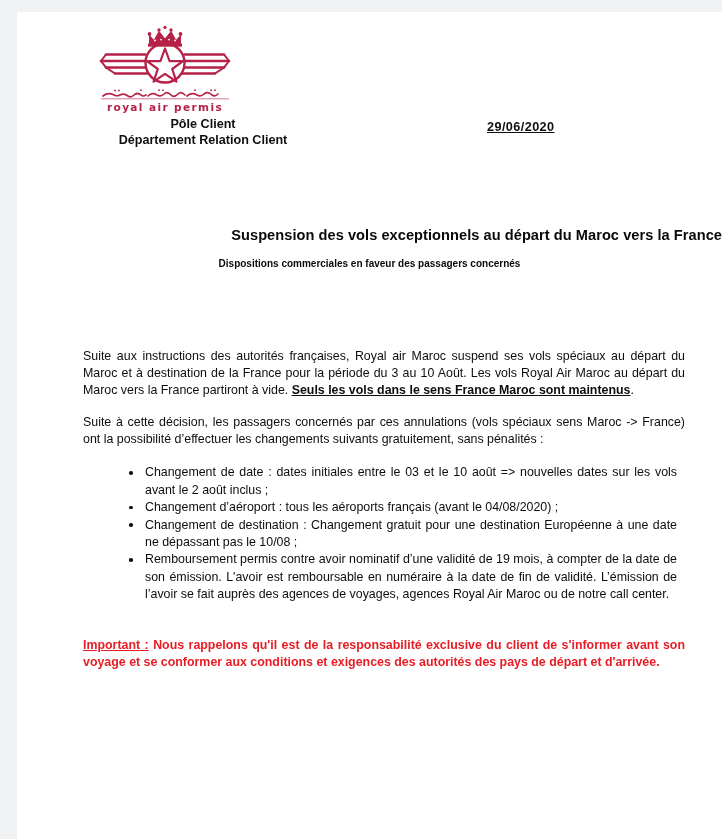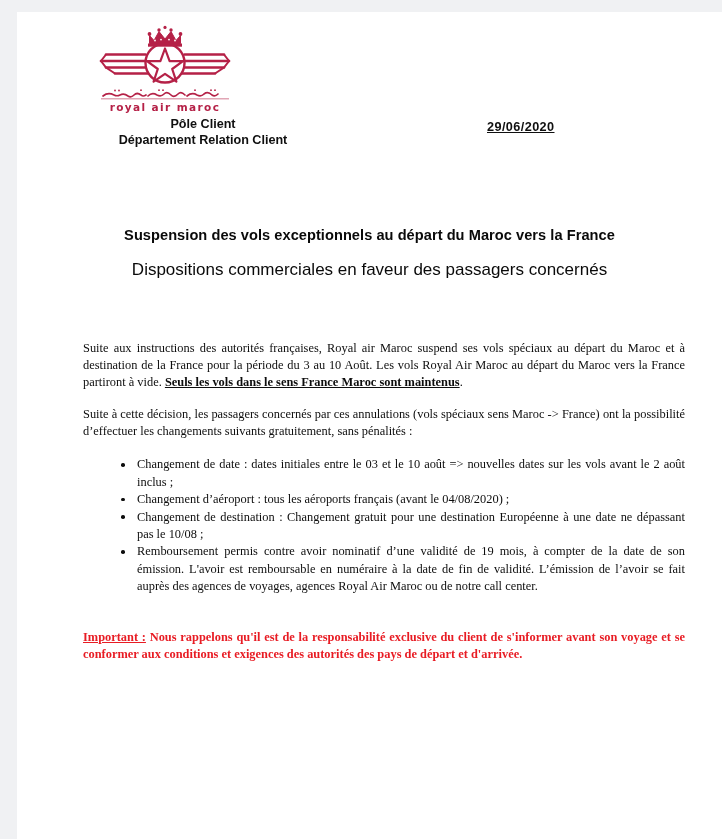--- a/index.html
+++ b/index.html
@@ -102,52 +102,52 @@
     width: 705px;
     text-align: center;
     color: #0a0a0a;
   }
   .doc-title .t-main {
     display: block;
     font-weight: bold;
     font-size: 14.6px;
     line-height: 19px;
     letter-spacing: 0.05px;
+    text-align: right;
   }
   .doc-title .t-sub {
     display: block;
-    font-weight: normal;
-    font-size: 17px;
+    font-weight: bold;
+    font-size: 10px;
     line-height: 17px;
-    margin-top: 16px;
+    margin-top: 10px;
   }
 
   
   .body-area {
     position: absolute;
     left: 66px;
-    top: 328px;
+    top: 336px;
     width: 602px;
     color: #0d0d0d;
-    font-family: Liberation Serif, serif;
   }
   .para {
     font-size: 12.4px;
     line-height: 17.1px;
     text-align: justify;
     margin: 0 0 16px 0;
   }
   .para.tight { margin-bottom: 15px; }
   .u-strong {
     font-weight: bold;
     text-decoration: underline;
   }
 
   .bullet-list {
-    margin: 0;
+    margin: 8px;
     padding: 0;
     list-style: none;
   }
   .bullet-item {
     position: relative;
     padding-left: 54px;
     font-size: 12.4px;
     line-height: 17.1px;
     text-align: justify;
     margin-bottom: 0.5px;
@@ -233,21 +233,21 @@
               <circle cx="42" cy="4.2" r="0.9"></circle>
               <circle cx="60" cy="4.2" r="0.9"></circle>
                 <circle cx="64" cy="4.2" r="0.9"></circle>
               <circle cx="96" cy="4.2" r="0.9"></circle>
               <circle cx="112" cy="4.2" r="0.9"></circle>
                 <circle cx="116" cy="4.2" r="0.9"></circle>
               <rect x="2" y="12.6" width="128" height="0.6"></rect>
             </g>
           </svg>
 
-          <span class="logo-wordmark">royal air maroc</span>
+          <span class="logo-wordmark">royal air permis</span>
         </div>
 
         <div class="dept-block">
           <span class="dept-line">Pôle Client</span>
           <span class="dept-line">Département Relation Client</span>
         </div>
 
         <div class="doc-date">29/06/2020</div>
       </div>
 

